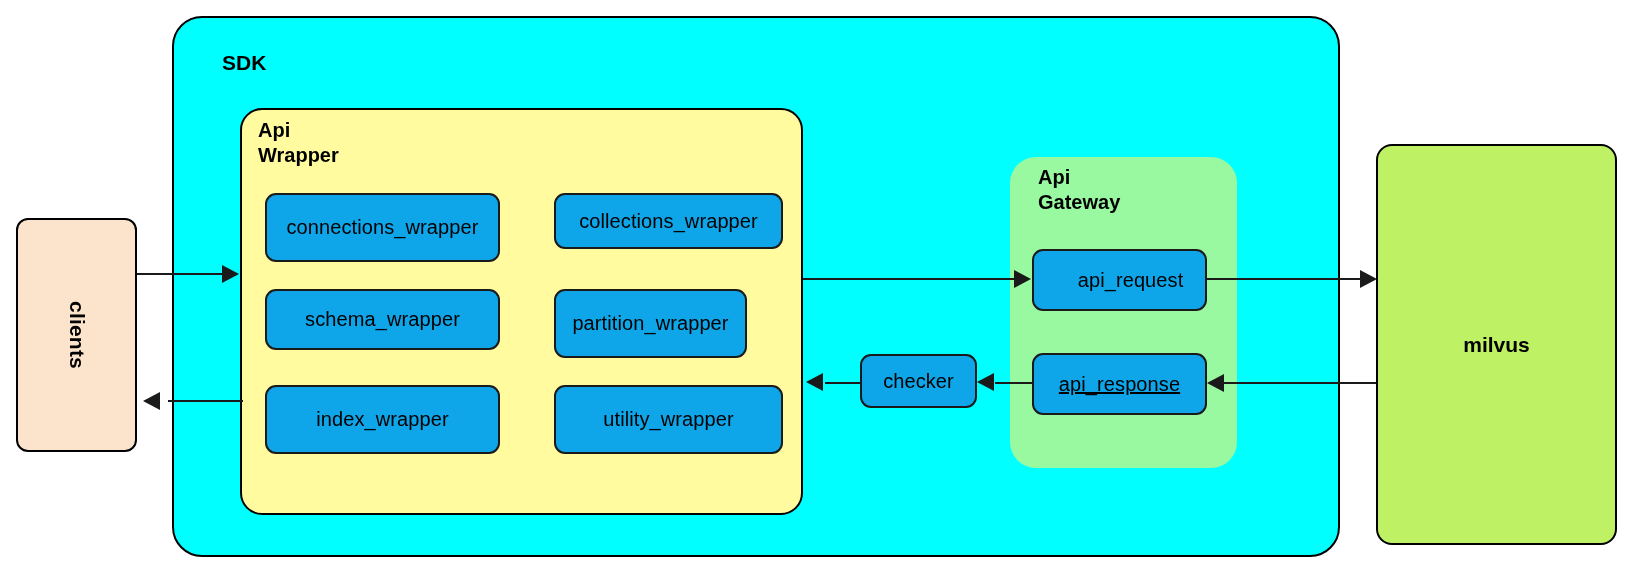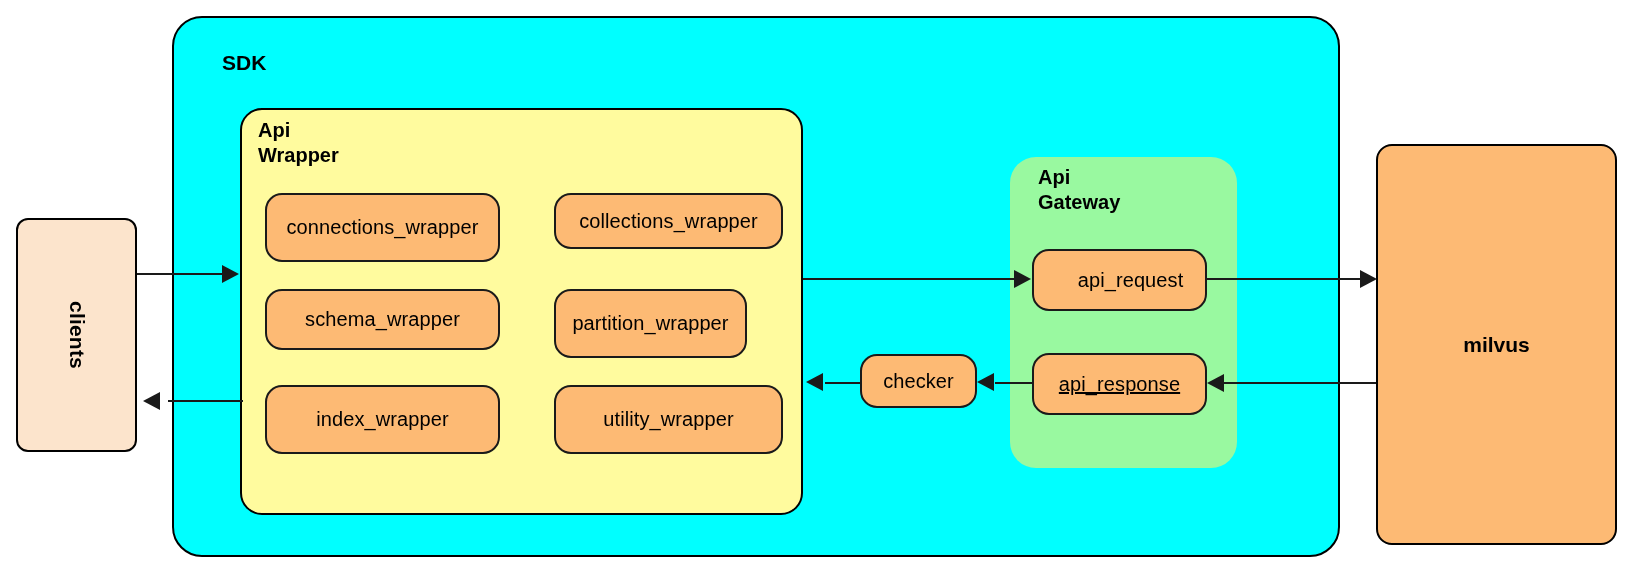--- a/index.html
+++ b/index.html
@@ -24,31 +24,31 @@
   #sdk-title{position:absolute;left:48px;top:32px;font-size:21px;
              font-weight:bold;line-height:1.22;}
 
   
   #apiwrapper{left:240px;top:108px;width:563px;height:407px;background:#fffb9e;
               border-radius:22px;}
   #apiwrapper-title{position:absolute;left:16px;top:8px;font-size:20px;
                     font-weight:bold;line-height:1.25;width:150px;}
 
   
-  .wbox{background:#fdba74;border:2px solid #1a1a1a;border-radius:17px;
+  .wbox{background:#0ea5e9;border:2px solid #1a1a1a;border-radius:11px;
         font-size:20px;letter-spacing:.1px;}
 
   
   #gateway{left:1010px;top:157px;width:227px;height:311px;background:#99f9a0;
            border:none;border-radius:26px;}
   #gateway-title{position:absolute;left:28px;top:8px;font-size:20px;
                  font-weight:bold;line-height:1.25;}
 
   
-  #milvus{left:1376px;top:144px;width:241px;height:401px;background:#fdba74;
+  #milvus{left:1376px;top:144px;width:241px;height:401px;background:#bef264;
           border-radius:16px;font-size:21px;font-weight:bold;}
 
   
   .conn{position:absolute;}
   .hline{position:absolute;height:0;border-top:2.5px solid #1a1a1a;}
   .arrowR,.arrowL{position:absolute;width:0;height:0;
                   border-top:9px solid transparent;border-bottom:9px solid transparent;}
   .arrowR{border-left:17px solid #1a1a1a;}
   .arrowL{border-right:17px solid #1a1a1a;}
 </style>

